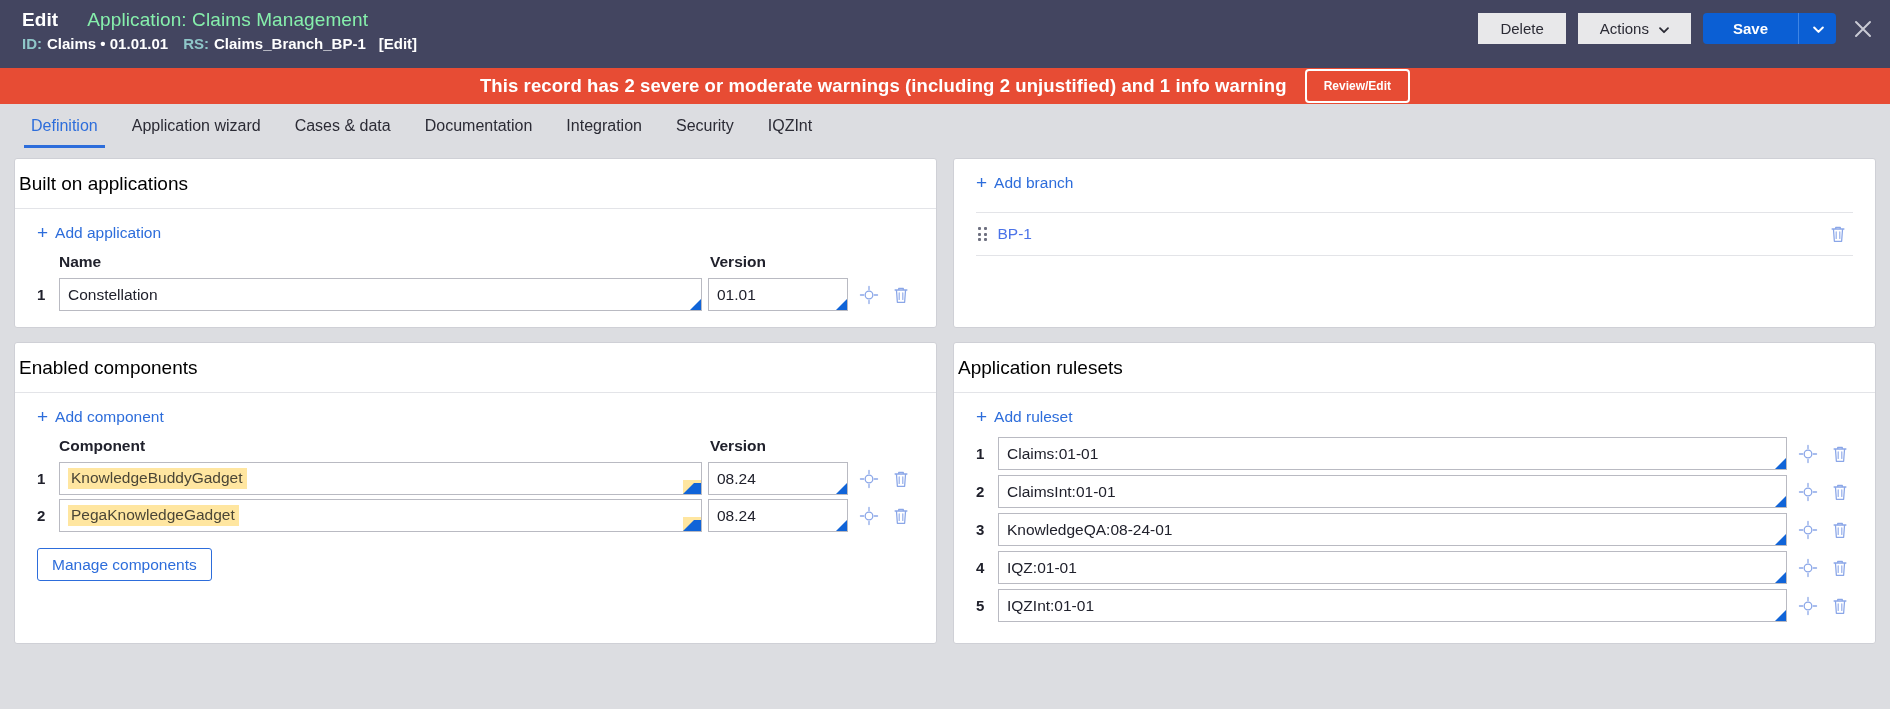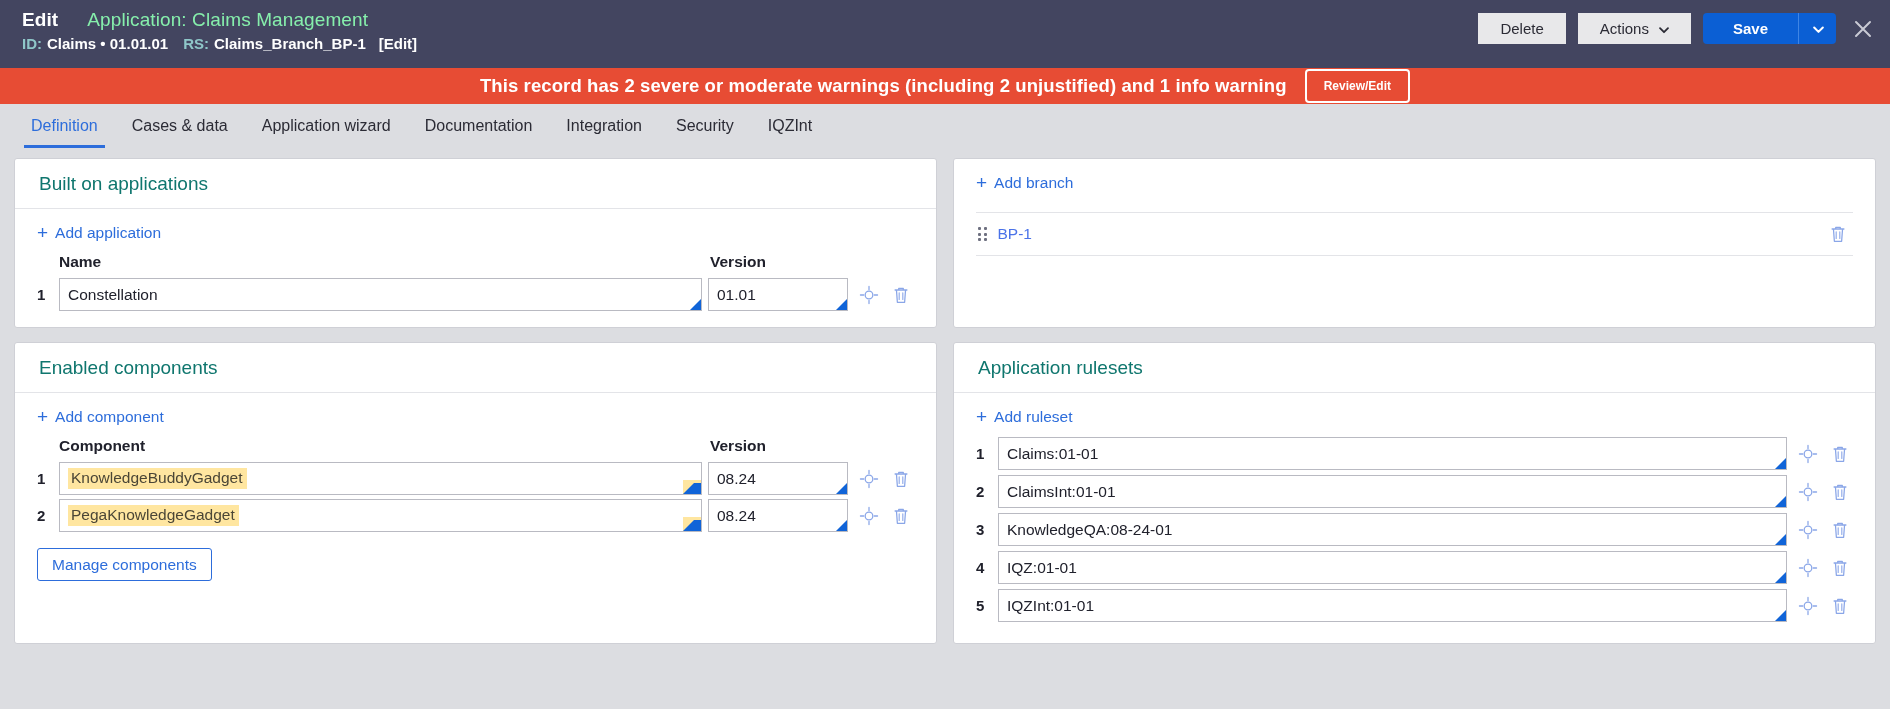--- a/index.html
+++ b/index.html
@@ -108,23 +108,23 @@
     grid-template-columns: 1fr 1fr;
     column-gap: 16px;
     row-gap: 14px;
   }
   .card {
     background: #ffffff;
     border: 1px solid #cfd0d6;
     border-radius: 3px;
   }
   .card-head {
-    padding: 14px 22px 13px 24px;
+    padding: 14px 22px 13px 4px;
     border-bottom: 1px solid #e3e4e8;
-    font-size: 19px; color: #0f766e;
+    font-size: 19px; color: #000000;
   }
   .card-body { padding: 14px 22px 16px 22px; }
 
   .addlink {
     color: #2d6ddb; font-size: 15.5px;
     display: inline-flex; align-items: center; gap: 7px;
     cursor: pointer; margin-bottom: 11px;
   }
   .plus {
     font-size: 19px; line-height: 1; color: #2d6ddb; font-weight: 400;
@@ -249,24 +249,24 @@
 <div class="warn-banner">
   <span class="warn-text">This record has 2 severe or moderate warnings (including 2 unjustified) and 1 info warning</span>
   <button class="warn-btn">Review/Edit</button>
 </div>
 
 <div class="tabbar" id="tabbar">
     <div class="tab active">
       <span>Definition</span>
     </div>
     <div class="tab">
+      <span>Application wizard</span>
+    </div>
+    <div class="tab">
       <span>Cases &amp; data</span>
-    </div>
-    <div class="tab">
-      <span>Application wizard</span>
     </div>
     <div class="tab">
       <span>Documentation</span>
     </div>
     <div class="tab">
       <span>Integration</span>
     </div>
     <div class="tab">
       <span>Security</span>
     </div>

